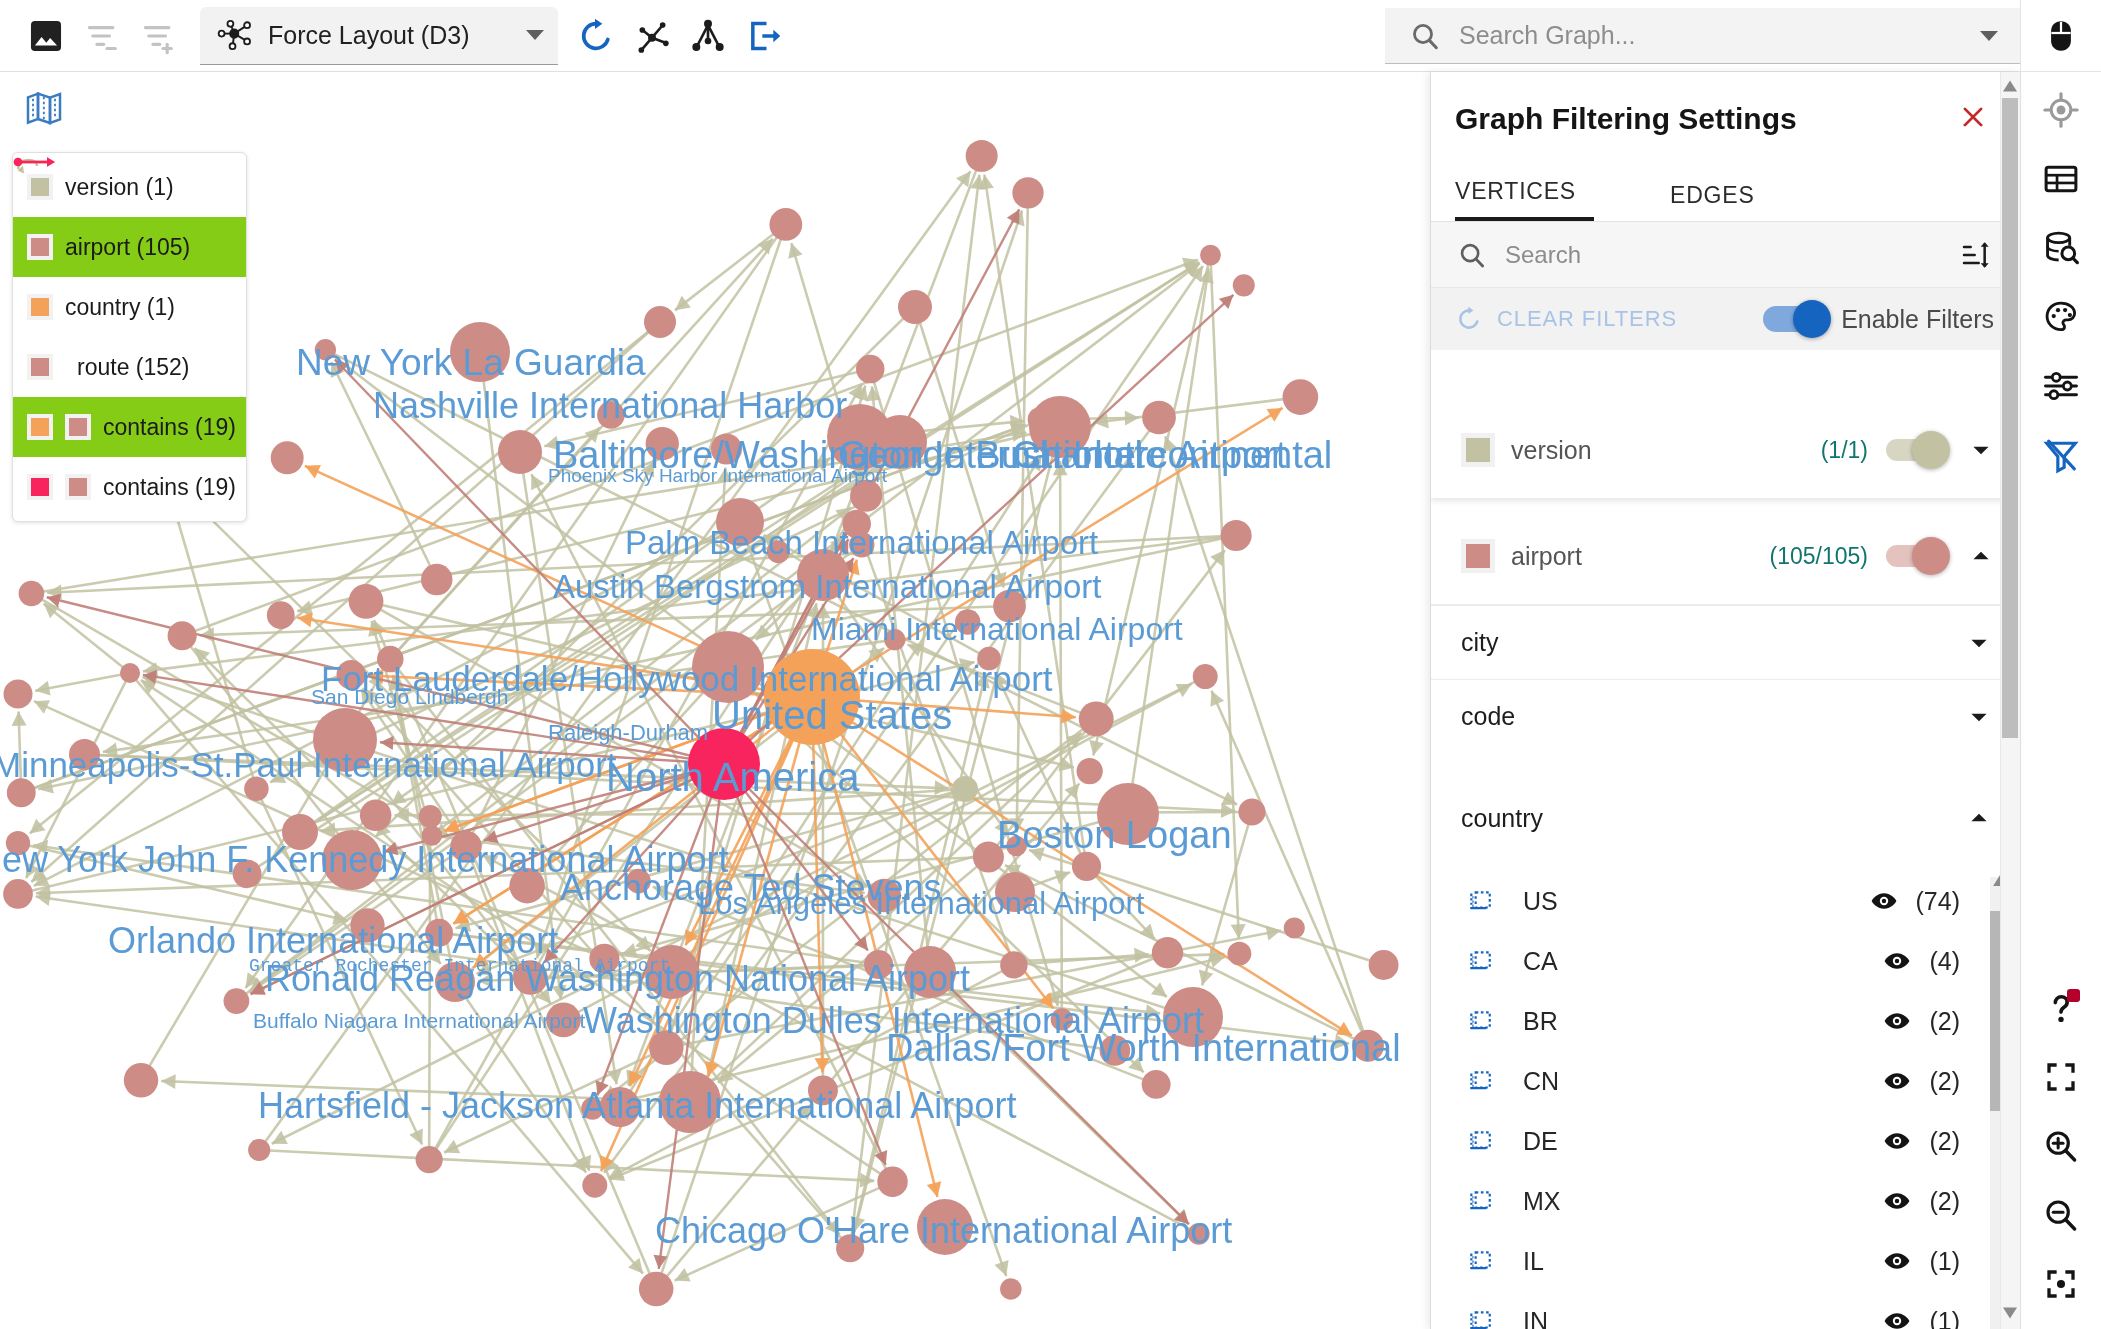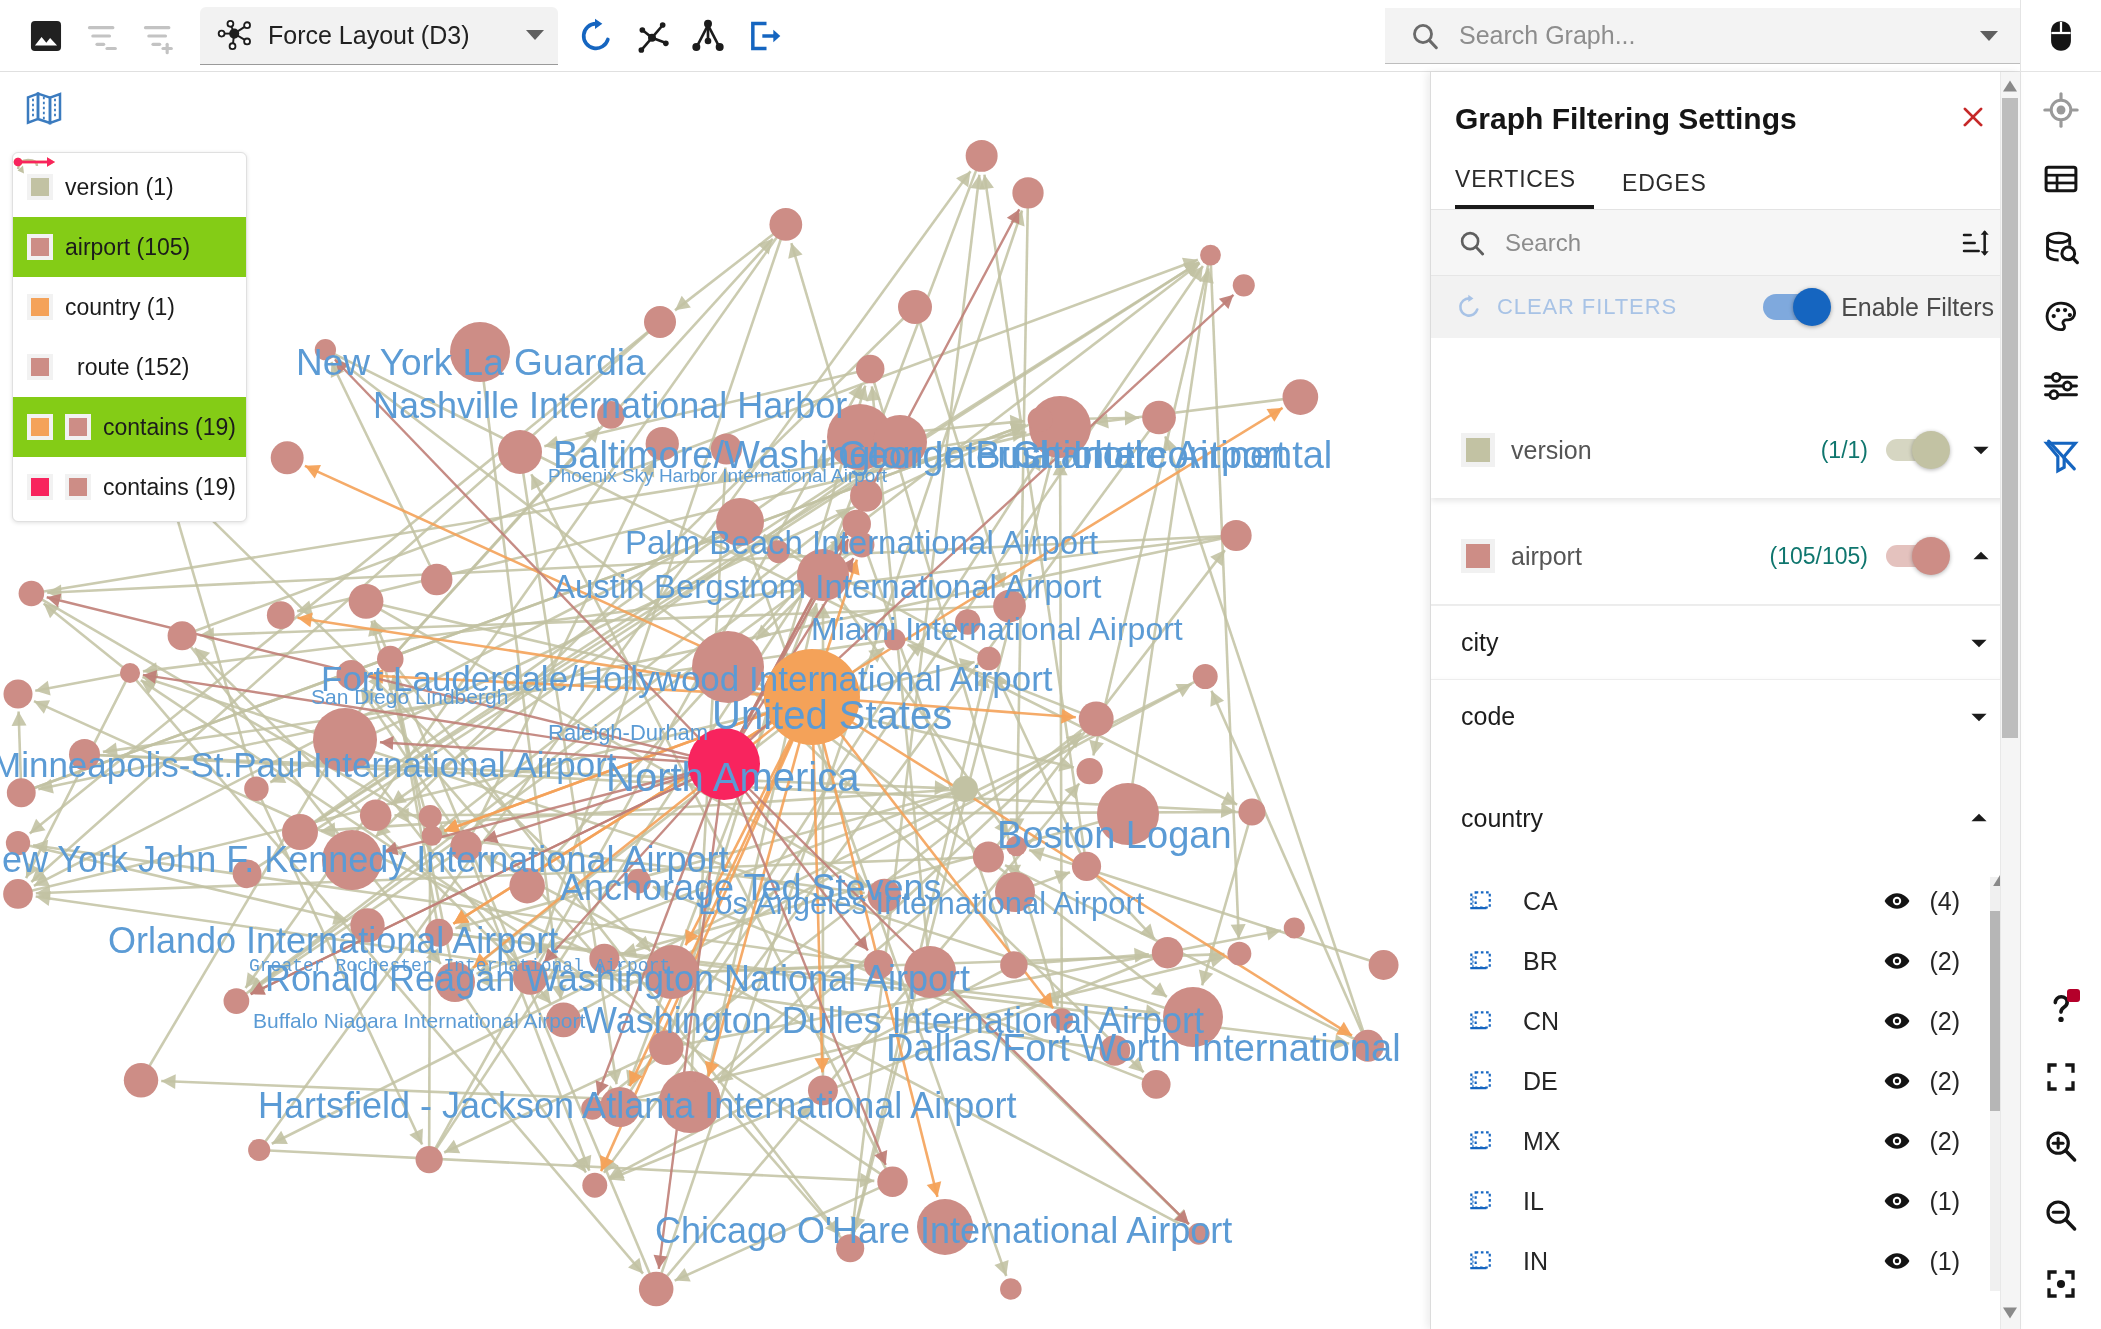--- a/index.html
+++ b/index.html
@@ -143,23 +143,24 @@
   .panel-head {
     display: flex; align-items: center; justify-content: space-between;
     padding: 24px 26px 0 24px;
   }
   .panel-title { font-size: 30px; font-weight: bold; color: #151515; }
   .close-x { cursor: pointer; padding: 6px; }
 
   .tabs {
     display: flex; align-items: flex-end;
     padding: 0 24px;
-    margin-top: 24px;
+    margin-top: 36px;
     border-bottom: 1px solid #e3e3e3;
     position: relative;
+    gap: 48px;
   }
   .tab {
     font-size: 23px; letter-spacing: .8px;
     color: #2b2b2b; padding: 0 18px 12px 0;
     margin-right: 28px; cursor: pointer;
   }
   .tab.active { border-bottom: 4px solid #1b1b1b; font-weight: 500; }
 
   .psearch {
     height: 66px; background: #f6f6f6;
@@ -1092,20 +1093,39 @@
       <div class="vlist" id="country-values">
           <div class="vrow">
             <span style="display: flex;">
               <svg width="26" height="26" viewBox="0 0 24 24">
                 <path d="M3 7.5h3v2H3zm0 4h3v2H3zm0 4h3v2H3zm0 4h15v-2H5V5H3z" fill="#1565c0"></path>
                 <g stroke="#1565c0" stroke-width="2" stroke-dasharray="2.4 2.4" fill="none">
                   <path d="M8 4h13v14H8z"></path>
                 </g>
               </svg>
             </span>
+            <span class="code">US</span>
+            <span style="display: flex;">
+              <svg width="28" height="28" viewBox="0 0 24 24">
+                <path d="M12 5.4C6.6 5.4 2.6 9.6 1.4 12c1.2 2.4 5.2 6.6 10.6 6.6S21.4 14.4 22.6 12C21.4 9.6 17.4 5.4 12 5.4z" fill="#141414"></path>
+                <circle cx="12" cy="12" r="3.6" fill="#ffffff"></circle>
+                <circle cx="12" cy="12" r="1.9" fill="#141414"></circle>
+              </svg>
+            </span>
+            <span class="cnt">(74)</span>
+          </div>
+          <div class="vrow">
+            <span style="display: flex;">
+              <svg width="26" height="26" viewBox="0 0 24 24">
+                <path d="M3 7.5h3v2H3zm0 4h3v2H3zm0 4h3v2H3zm0 4h15v-2H5V5H3z" fill="#1565c0"></path>
+                <g stroke="#1565c0" stroke-width="2" stroke-dasharray="2.4 2.4" fill="none">
+                  <path d="M8 4h13v14H8z"></path>
+                </g>
+              </svg>
+            </span>
             <span class="code">CA</span>
             <span style="display: flex;">
               <svg width="28" height="28" viewBox="0 0 24 24">
                 <path d="M12 5.4C6.6 5.4 2.6 9.6 1.4 12c1.2 2.4 5.2 6.6 10.6 6.6S21.4 14.4 22.6 12C21.4 9.6 17.4 5.4 12 5.4z" fill="#141414"></path>
                 <circle cx="12" cy="12" r="3.6" fill="#ffffff"></circle>
                 <circle cx="12" cy="12" r="1.9" fill="#141414"></circle>
               </svg>
             </span>
             <span class="cnt">(4)</span>
           </div>

